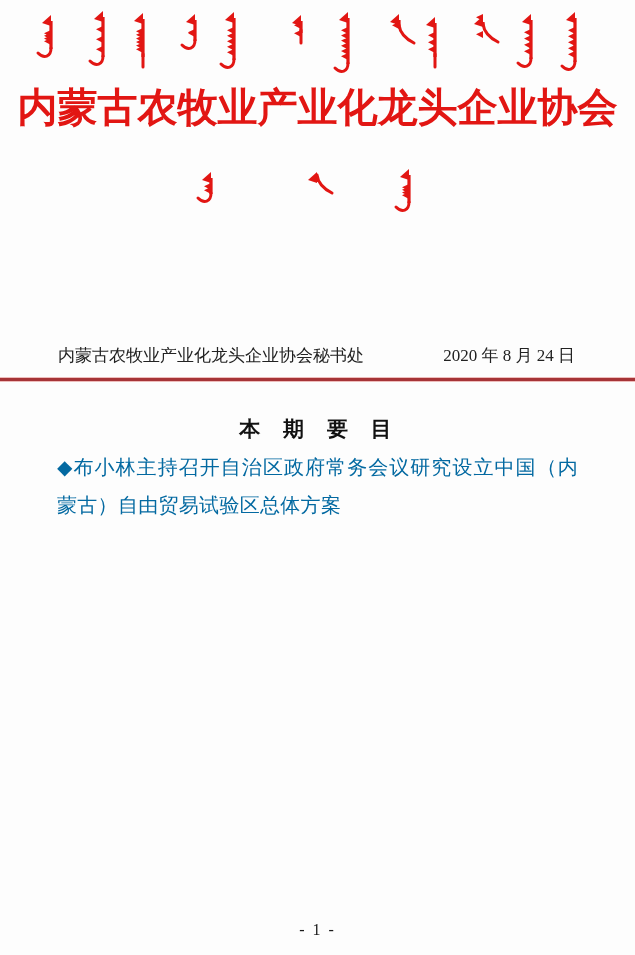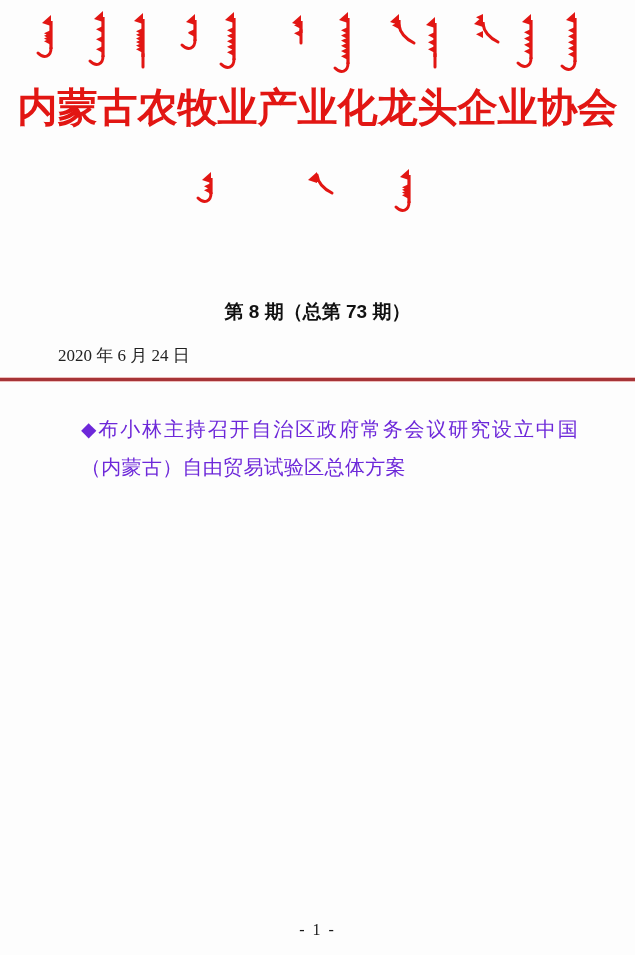--- a/index.html
+++ b/index.html
@@ -65,22 +65,21 @@
     color:#111;
   }
   .toc-section-title{
     font-family:"Liberation Sans","DejaVu Sans",sans-serif;
     font-weight:bold;font-size:21px;color:#111;
   }
   .toc-item{
     text-align:justify;
     text-justify:inter-ideograph;
     letter-spacing:0.3px;
-    color:#6d28d9;
-    margin-left:24px;
+    color:#0369a1;
   }
   
   .page-footer{
     position:absolute;top:921px;left:0;right:0;
     text-align:center;font-size:16px;color:#1a1a1a;
     letter-spacing:2px;
   }
 </style>
 </head>
 <body>
@@ -162,29 +161,30 @@
       <svg width="30" height="76" viewBox="0 0 30 76" style="position: absolute; left: 560px; top: 11px; overflow: visible;">
         <path d="M15,1 L6,9 L15,12 Z M15,16 L8,19.2 L15,23 Z M15,22 L8,25.2 L15,29 Z M15,28 L8,31.2 L15,35 Z M15,34 L8,37.2 L15,41 Z M15,40 L8,43.2 L15,47 Z" fill="#e21613"></path>
         <rect x="13.4" y="7" width="3.2" height="44" fill="#e21613"></rect>
         <path d="M15,50 C15,59 8,61 2,55" stroke="#e21613" stroke-width="3" stroke-linecap="round" fill="none"></path>
       </svg>
     </div>
 
   <div class="org-title">内蒙古农牧业产业化龙头企业协会</div>
 
 
-  <div class="issue-line">第 8 期（总第 73 期）</div>
 
   <div class="pub-row">
-    <span>2020 年 6 月 24 日</span>
+    <span>内蒙古农牧业产业化龙头企业协会秘书处</span>
+    <span>2020 年 8 月 24 日</span>
   </div>
 
   <div class="red-rule"></div>
 
   <div class="contents">
+    <div class="toc-heading">本 期 要 目</div>
 
 
     <div class="toc-item">◆布小林主持召开自治区政府常务会议研究设立中国（内蒙古）自由贸易试验区总体方案</div>
 
 
 
   </div>
 
   <div class="page-footer">- 1 -</div>
 </div>

